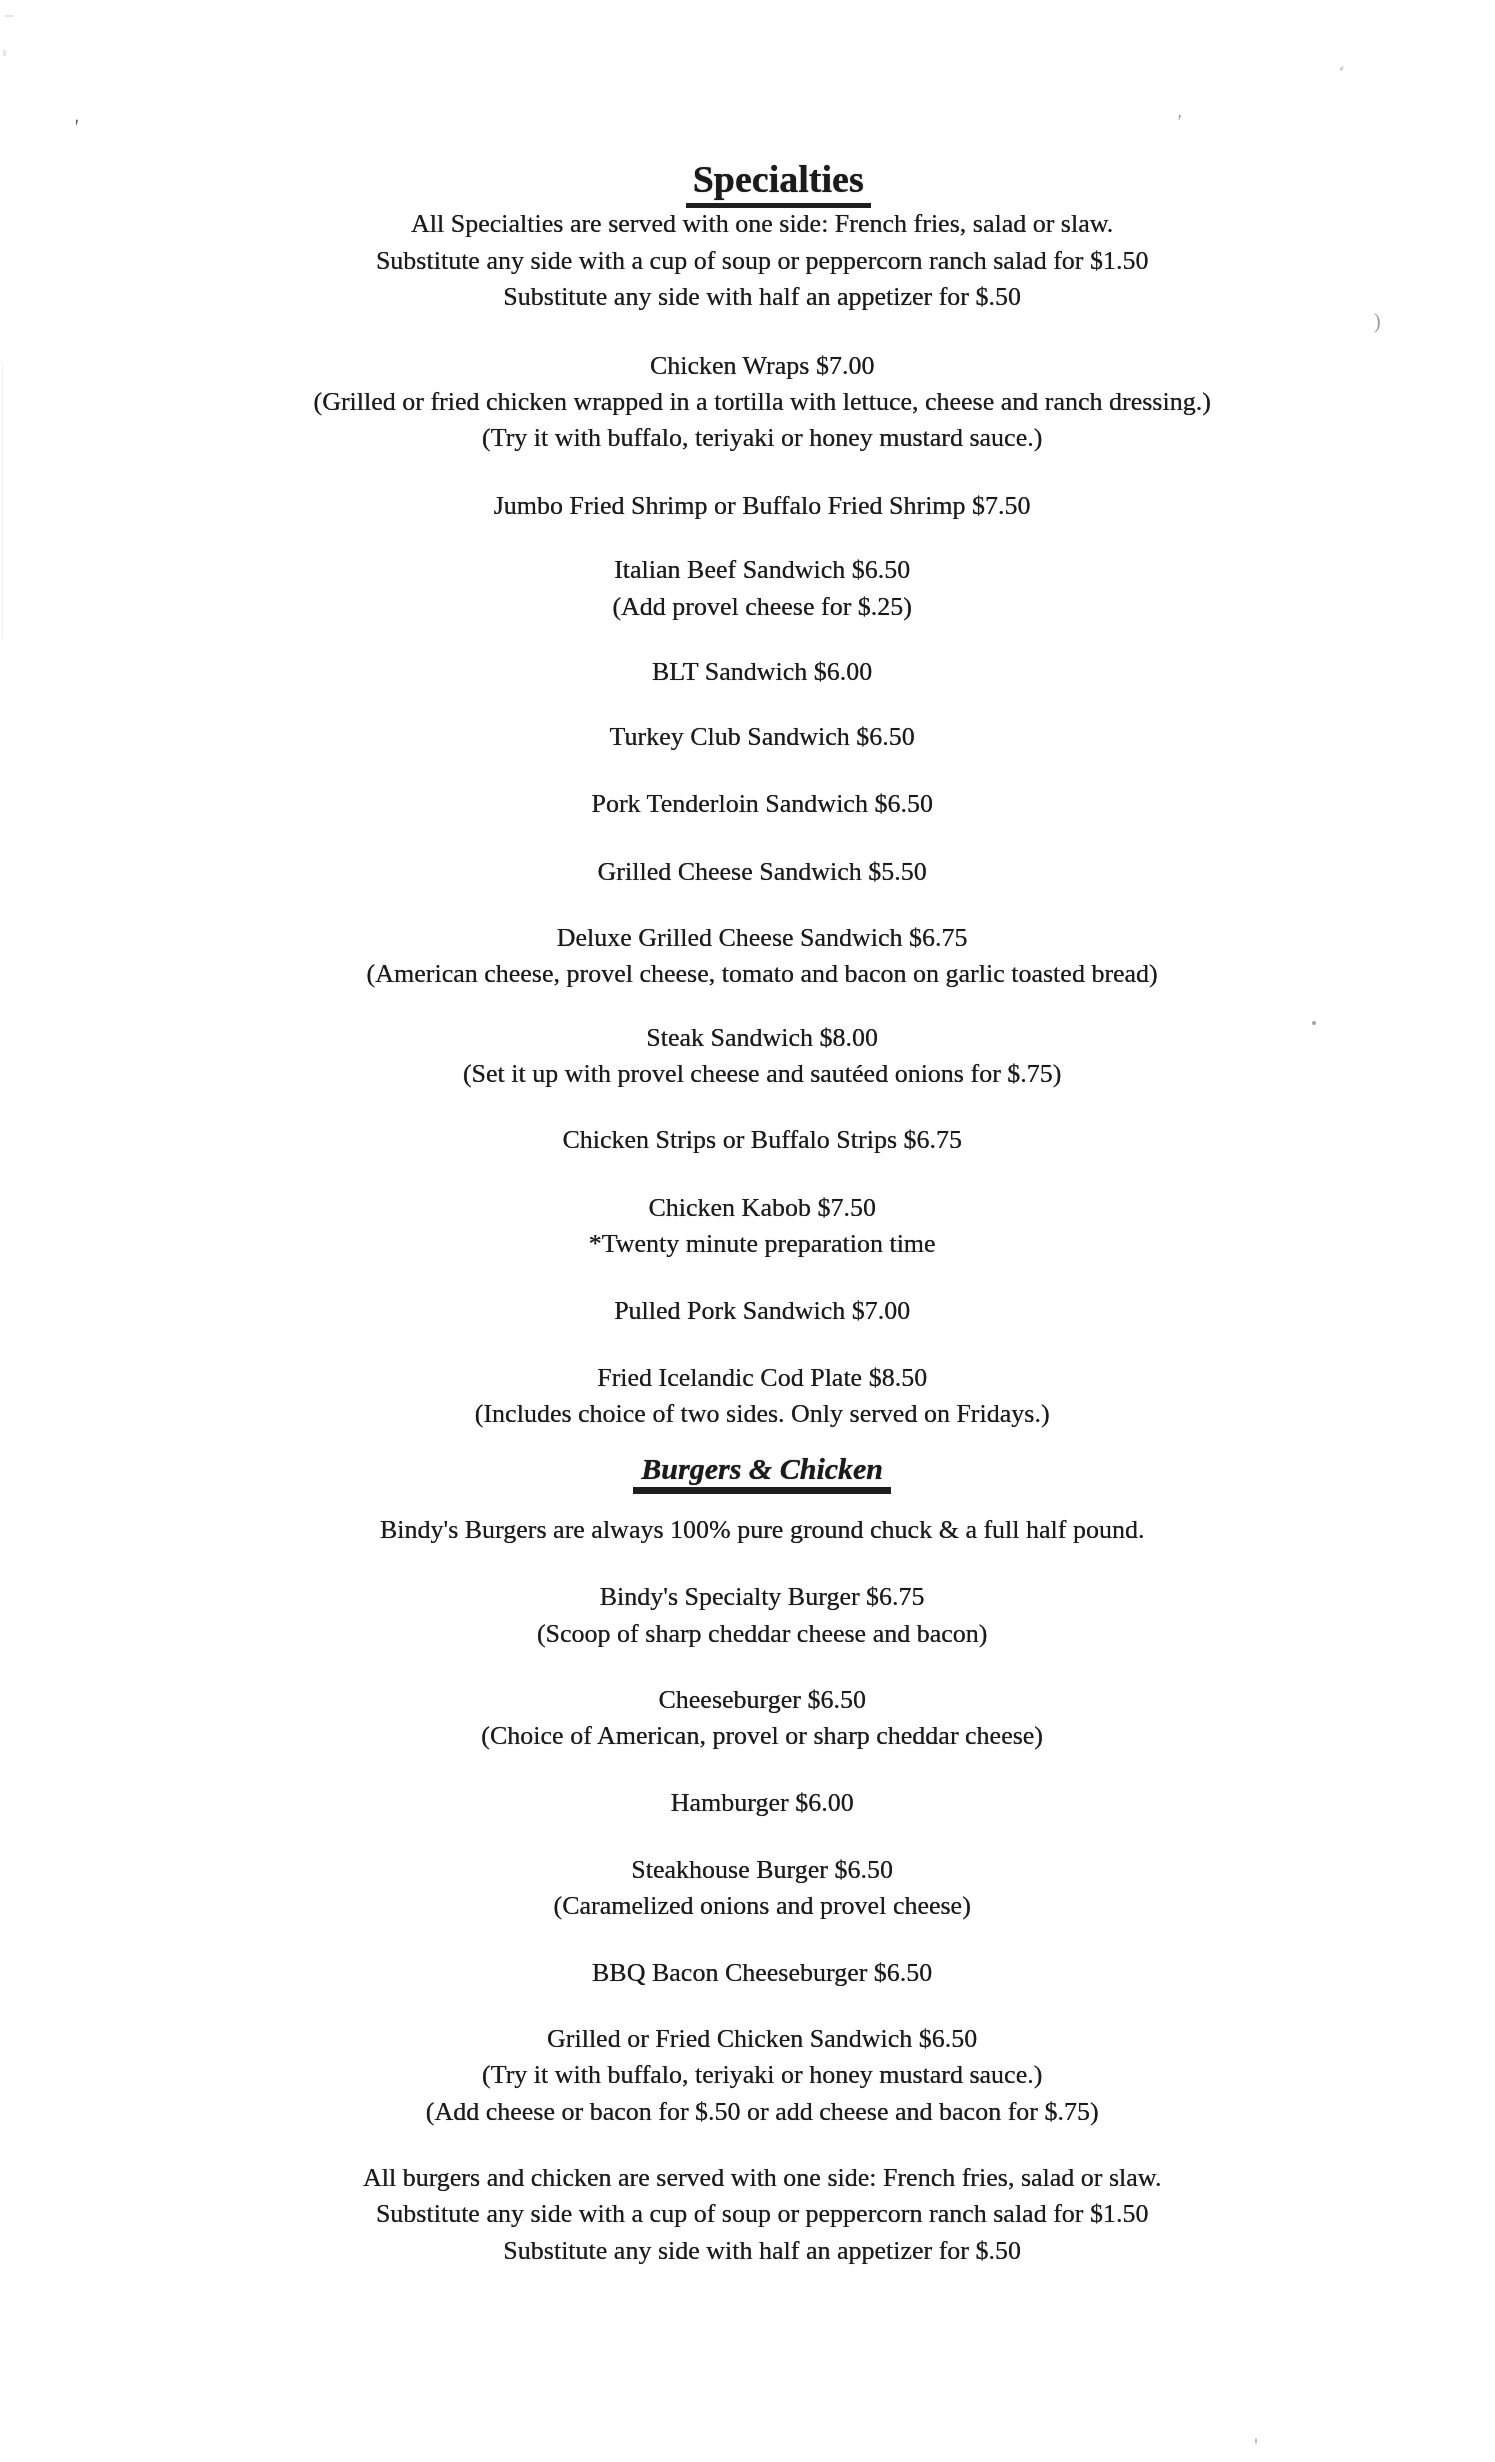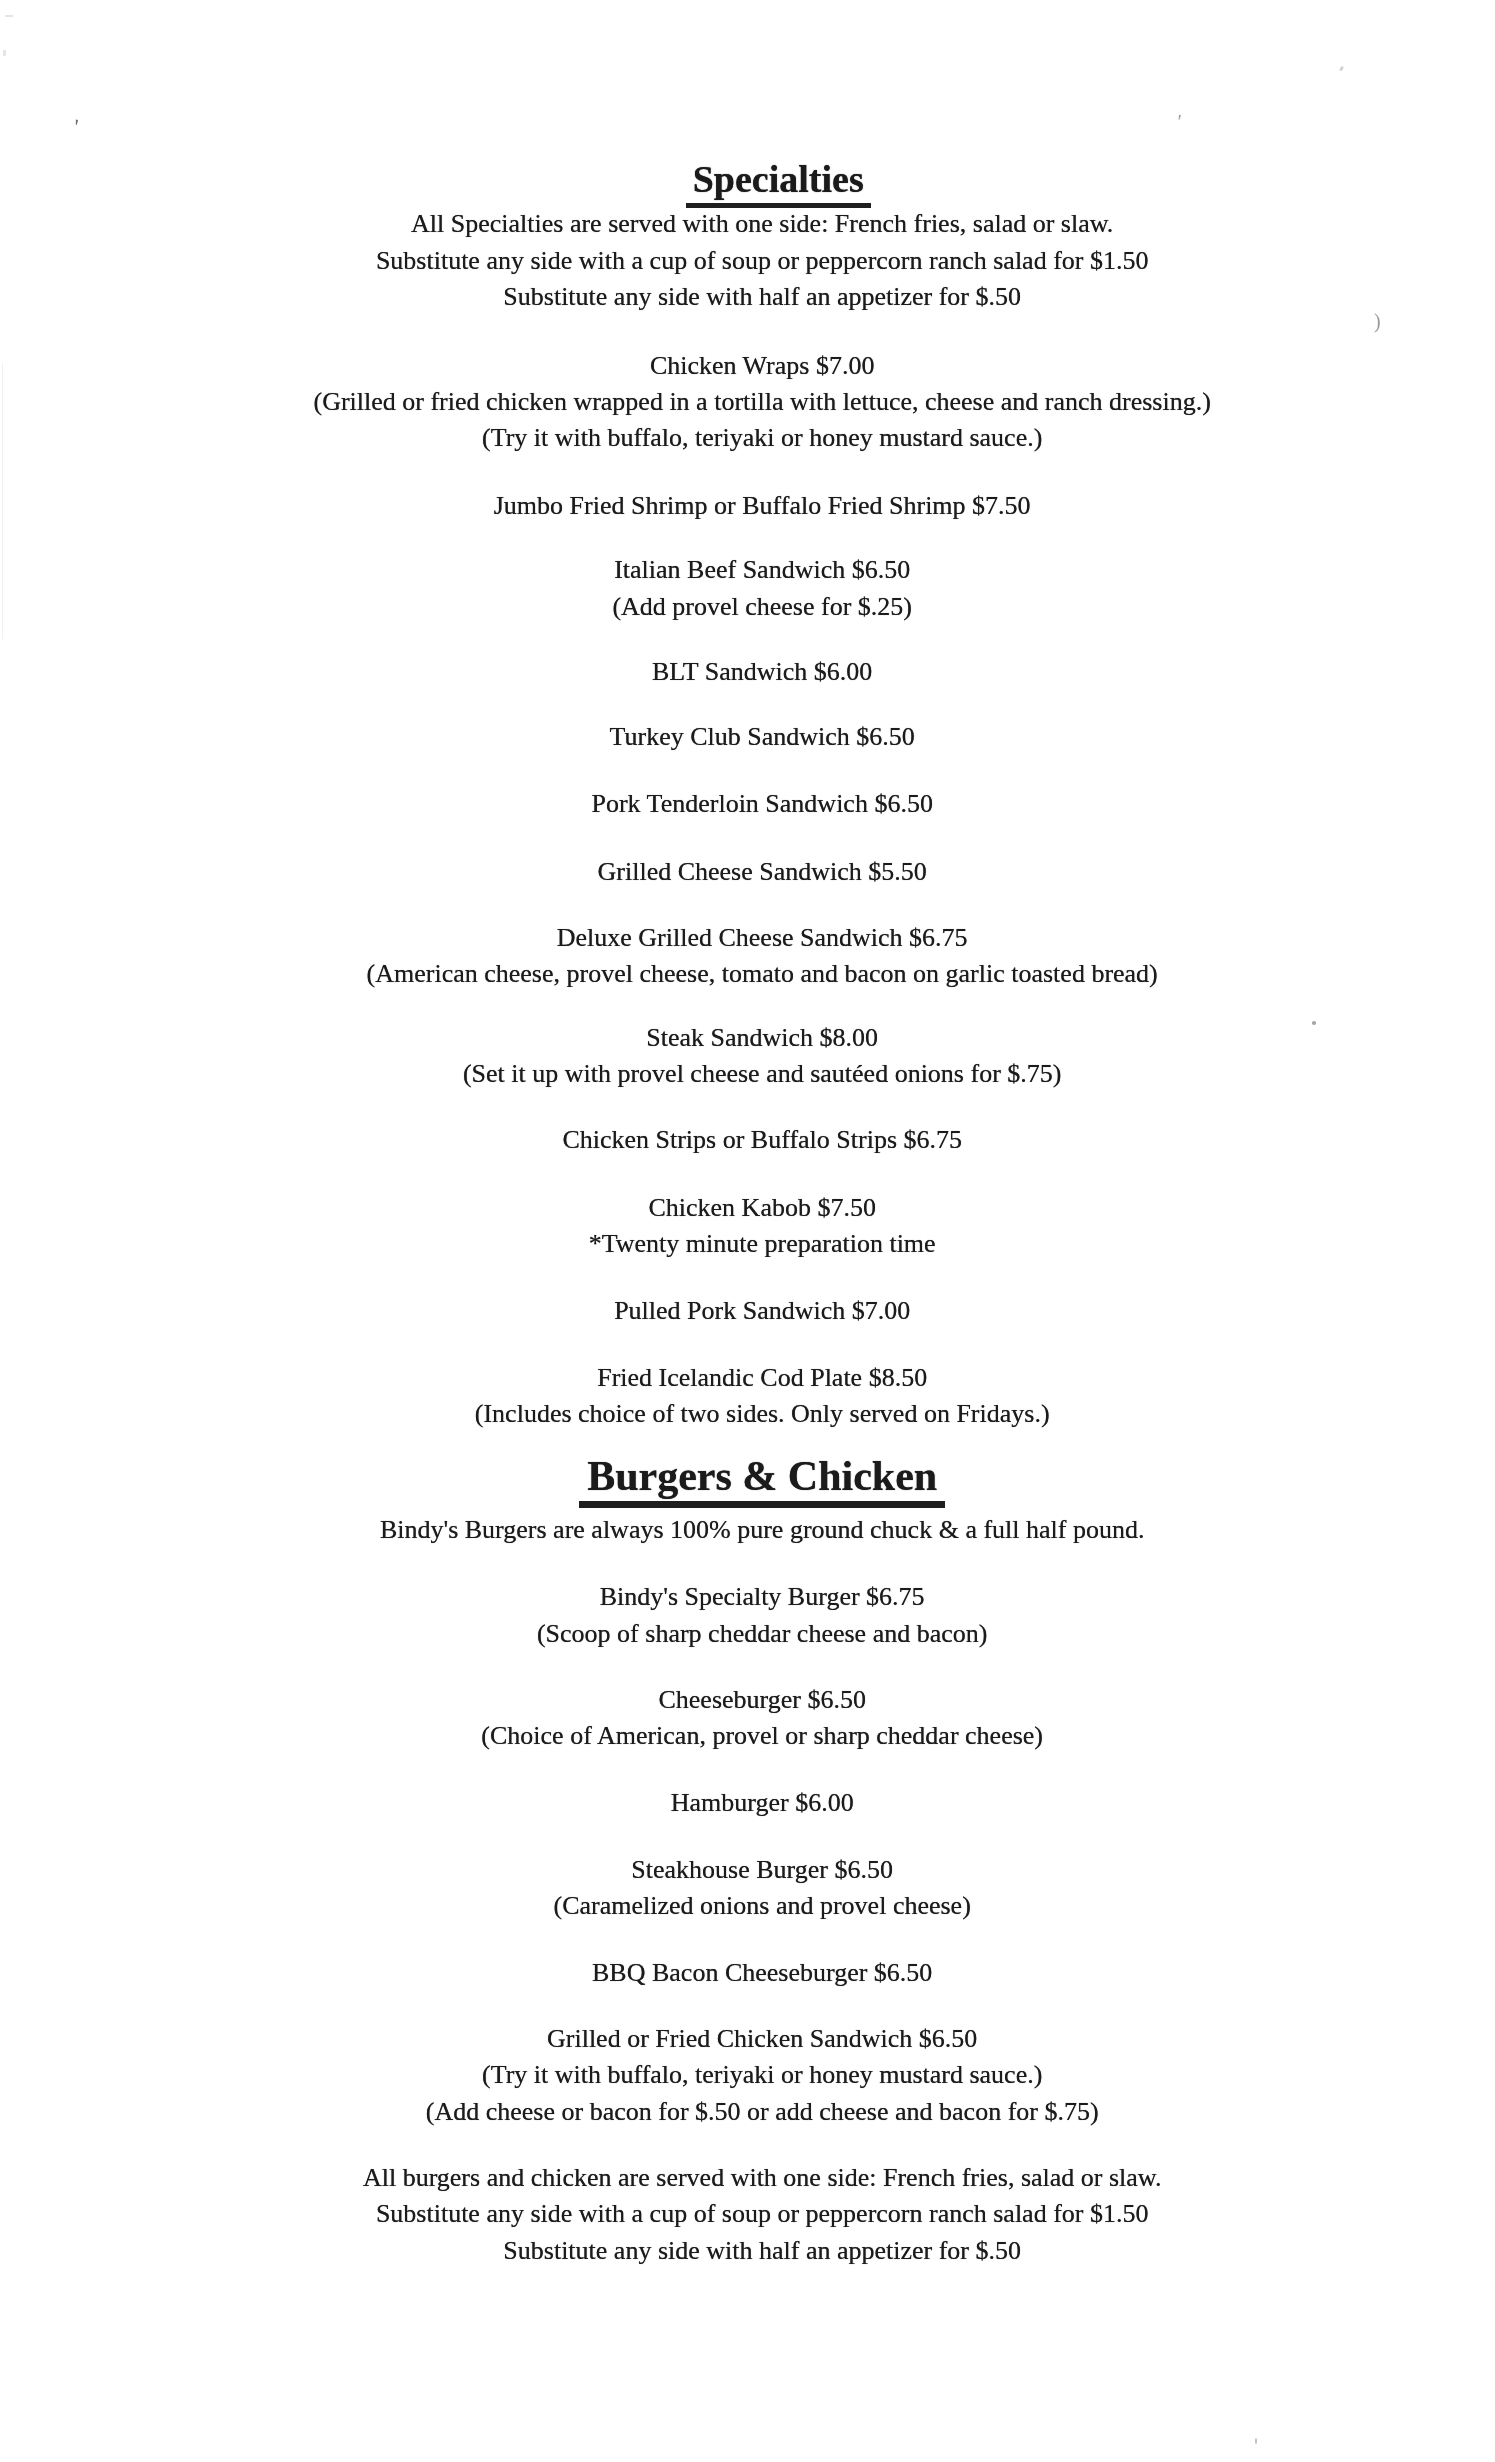--- a/index.html
+++ b/index.html
@@ -29,21 +29,21 @@
     width:1495px;
     text-align:center;
     white-space:nowrap;
   }
   .section-title .t{
     display:inline-block;
     font-weight:bold;
     text-shadow:0 0 0.9px rgba(15,15,15,0.9);
   }
   .t1{font-size:38px;border-bottom:5.3px solid #1f1f1f;padding:0 7px 2.3px 7px;margin-left:32px;}
-  .t2{font-size:42px;border-bottom:7px solid #1f1f1f;padding:0 8.2px 1.2px 8.2px;}
+  .t2{font-size:30px;border-bottom:7px solid #1f1f1f;padding:0 8.2px 1.2px 8.2px;font-style:italic;}
   
   .speck{position:absolute;color:#6a6a6a;font-size:22px;line-height:22px;}
   .speck.faint{color:#9a9a9a;font-size:20px;}
   .dot{position:absolute;background:rgba(0,0,0,0.35);border-radius:50%;}
   .smudge{position:absolute;background:rgba(0,0,0,0.10);}
   .edge-line{position:absolute;background:rgba(0,0,0,0.05);}
 </style>
 </head>
 <body>
 

